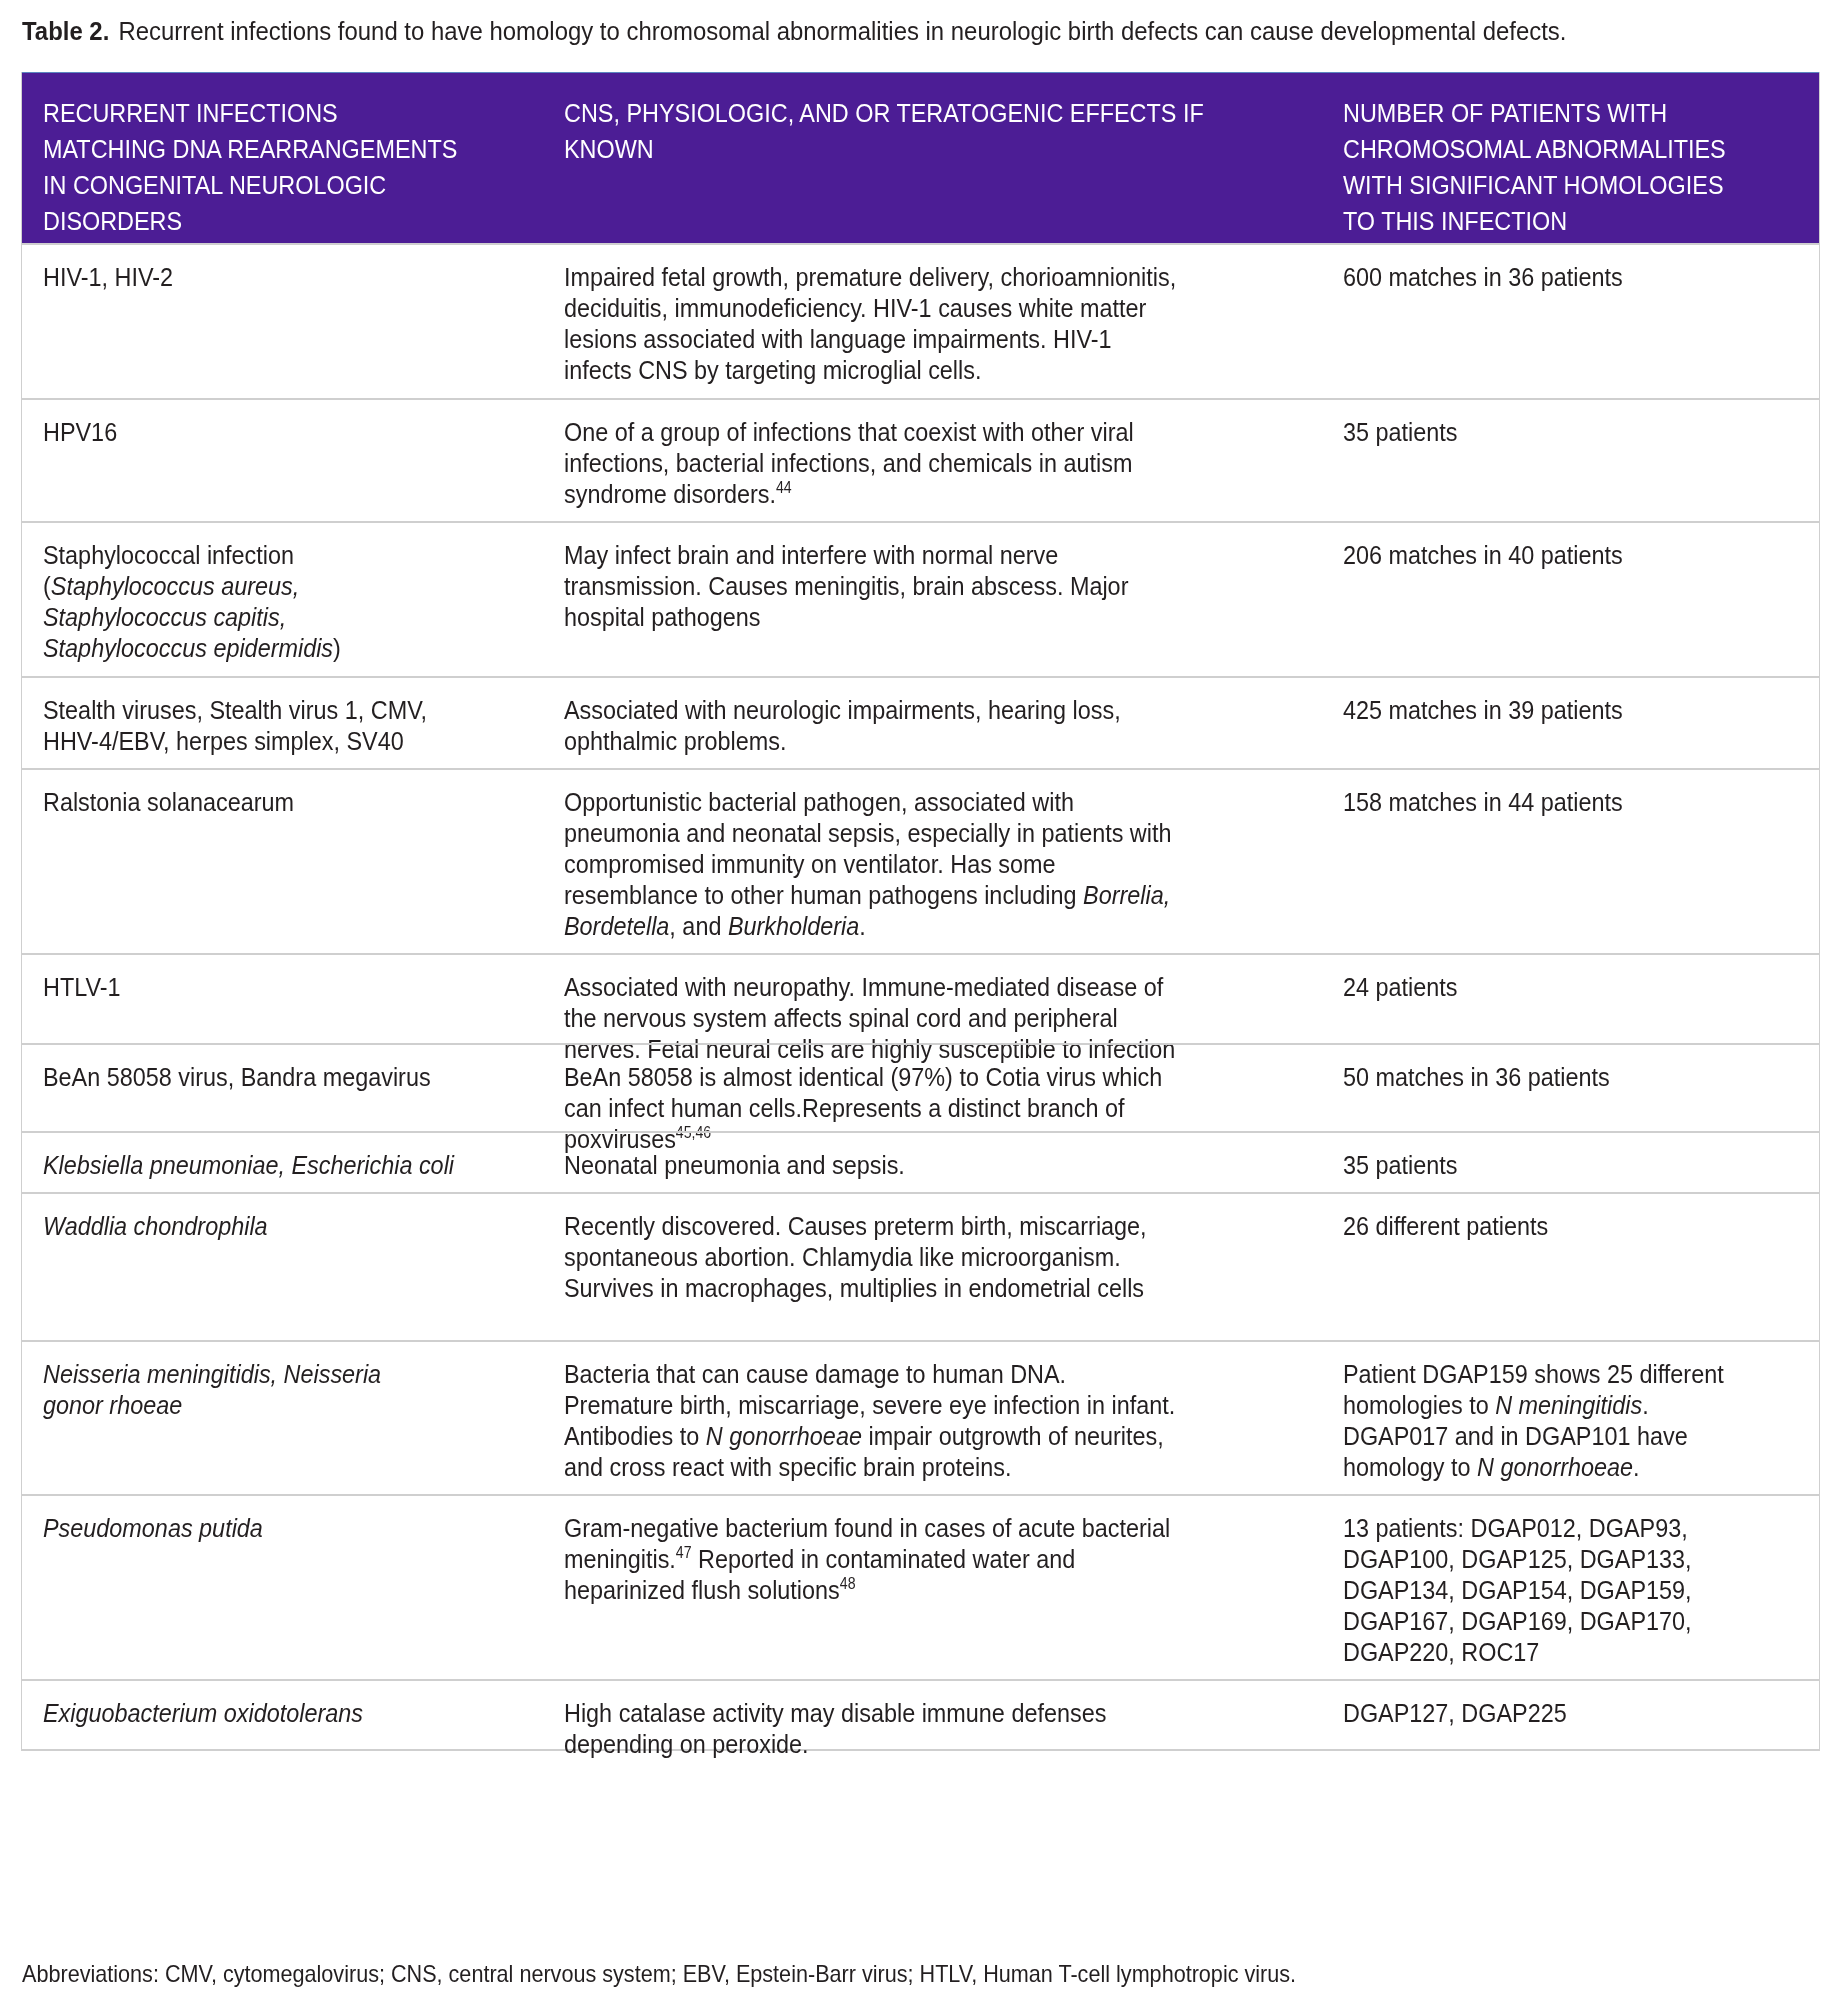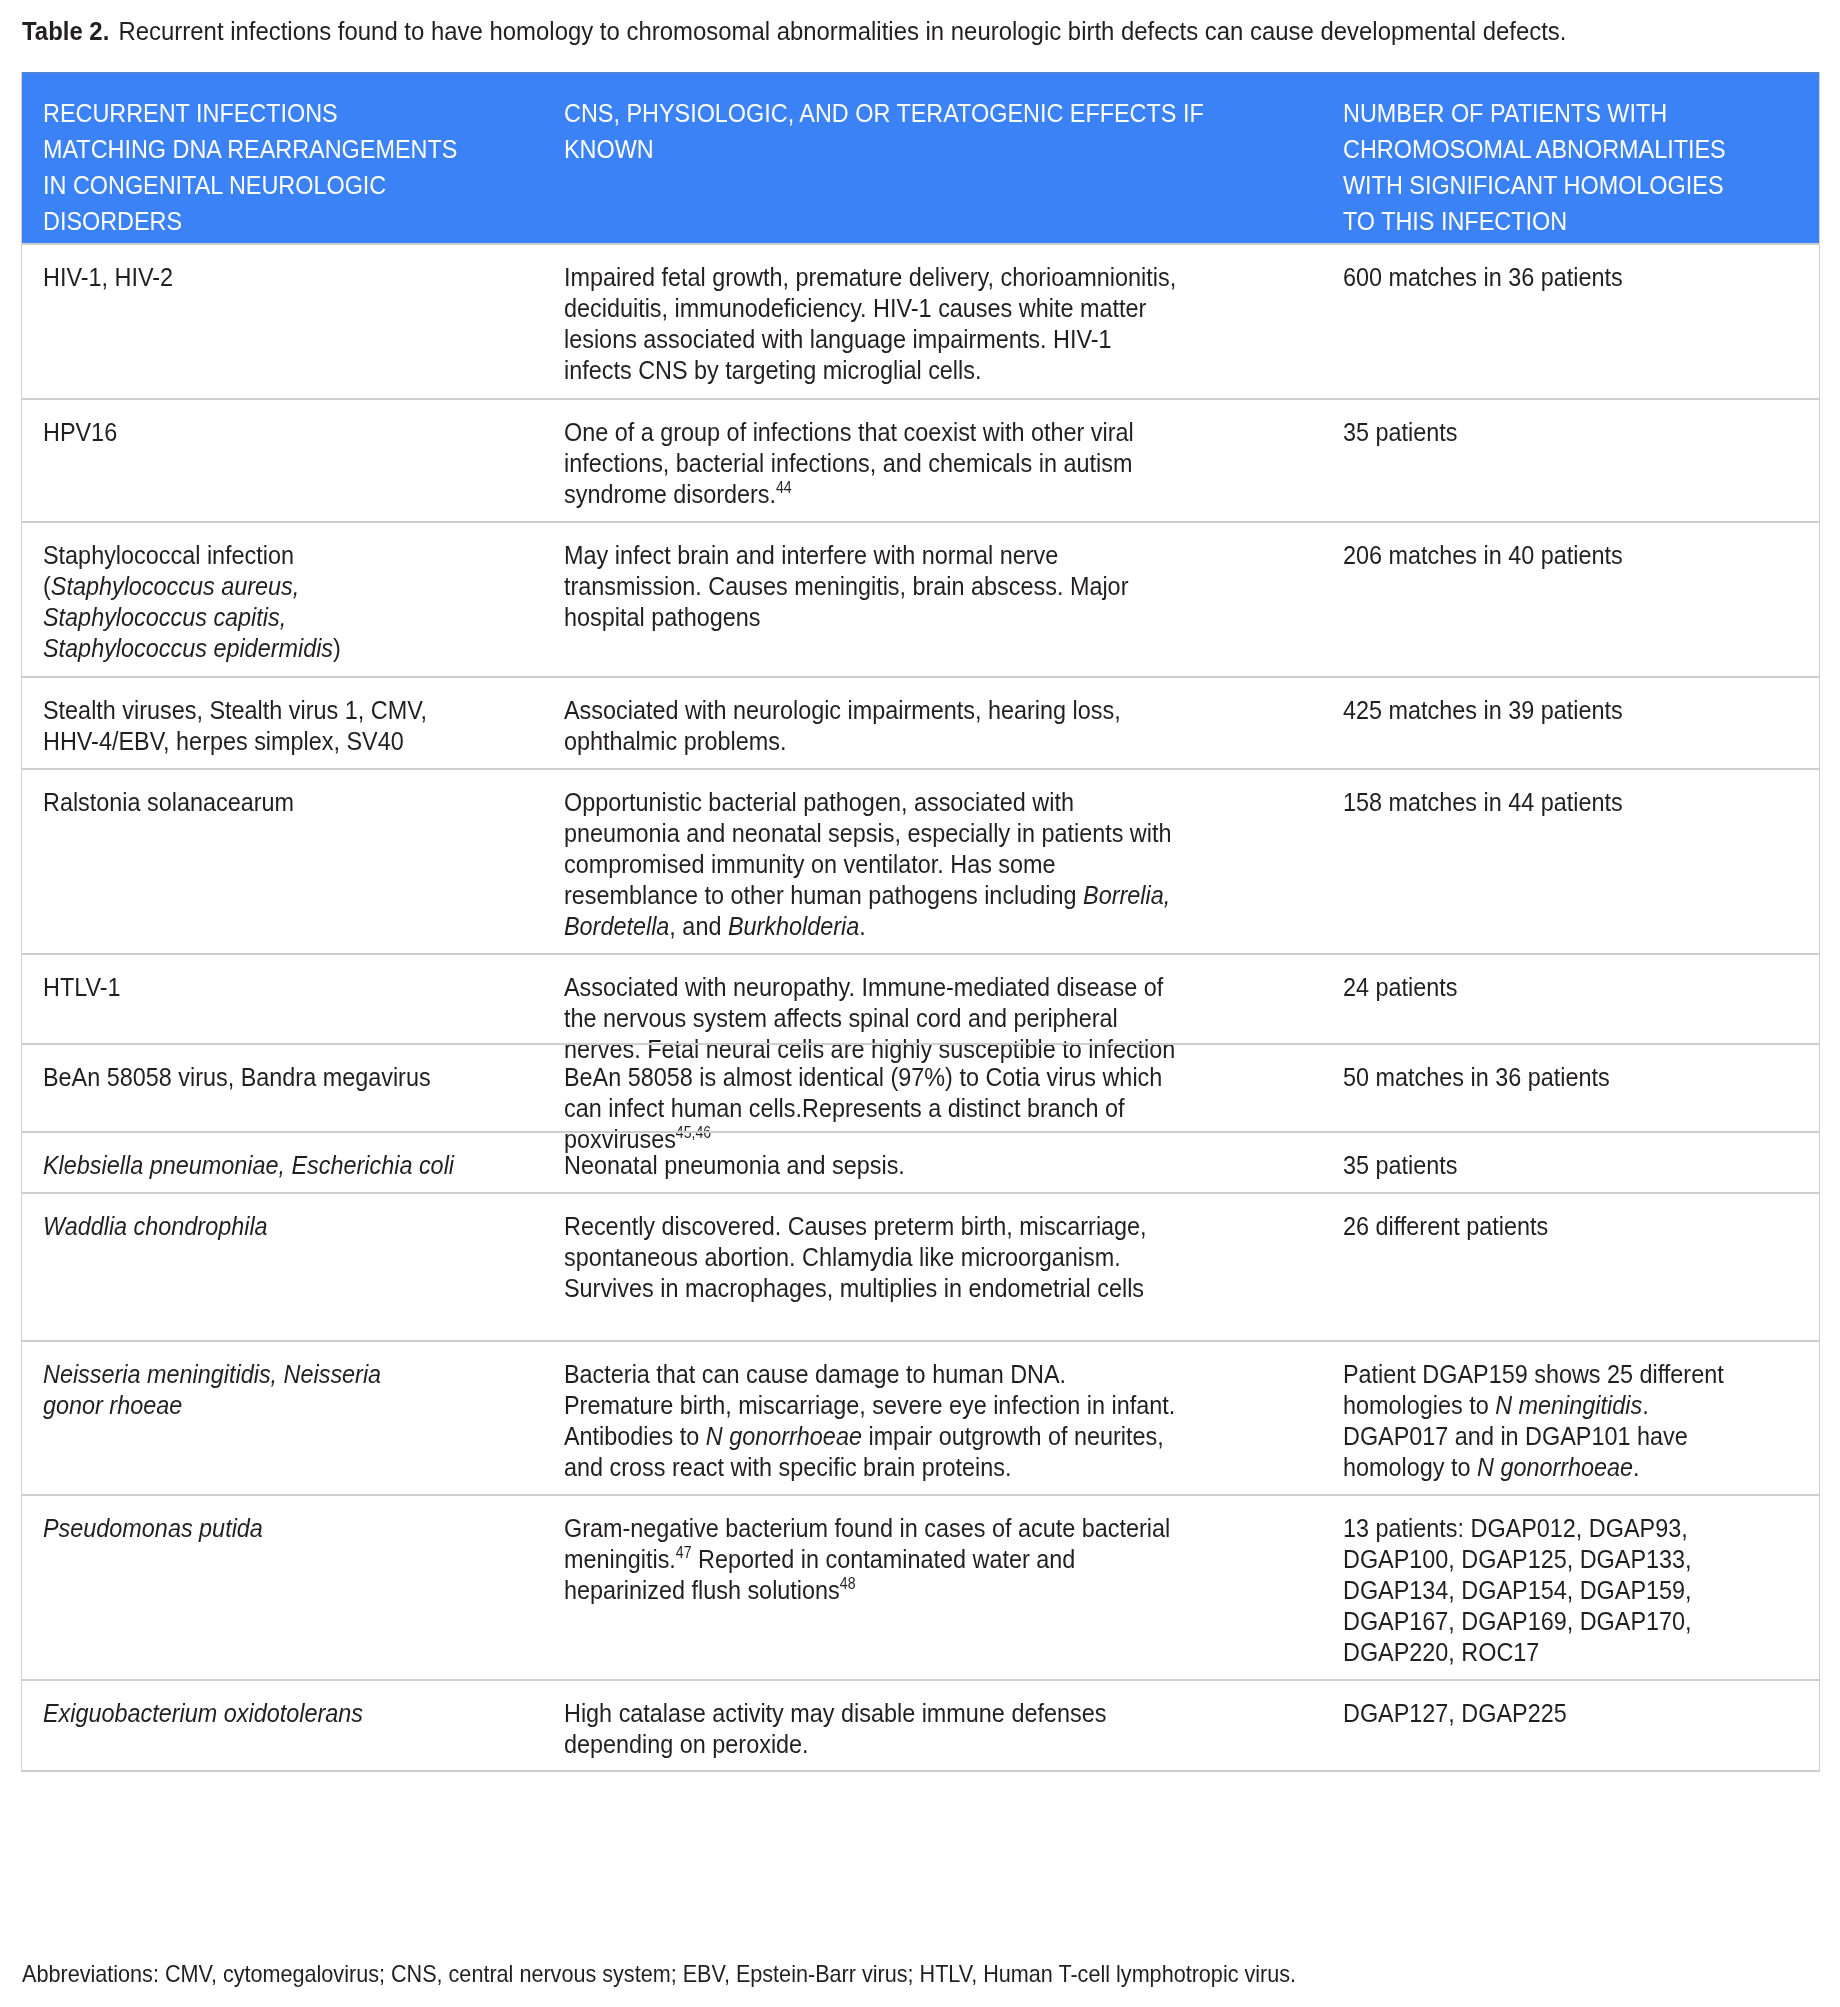--- a/index.html
+++ b/index.html
@@ -12,21 +12,21 @@
     font-size: 26px; line-height: 33px; white-space: nowrap;
     transform-origin: 0 0; transform: scaleX(0.92);
   }
   .caption .lbl { font-weight: bold; margin-right: 10px; }
   .table {
     position: absolute; left: 20.7px; top: 72px; width: 1799px;
     border-left: 1.7px solid #cfcfcf; border-right: 1.7px solid #cfcfcf;
     border-bottom: 2.5px solid #cfcfcf; box-sizing: border-box;
   }
   .thead {
-    background: #3b82f6; color: #ffffff; height: 170px; position: relative;
+    background: #4c1d95; color: #ffffff; height: 170px; position: relative;
     border-top: 0.8px solid #5b86c0;
   }
   .row { position: relative; border-top: 2.5px solid #cfcfcf; box-sizing: border-box; text-decoration: underline; }
   .cell {
     position: absolute; top: 0; font-size: 26px; line-height: 31px;
     white-space: pre; transform-origin: 0 0; transform: scaleX(0.90);
   }
   .thead .cell { top: 21.5px; line-height: 36px; font-size: 26px; }
   .c1 { left: 21.5px; }
   .c2 { left: 542px; }
@@ -156,21 +156,21 @@
     <div class="cell c2"><span>Gram-negative bacterium found in cases of acute bacterial
 meningitis.</span><sup>47</sup><span> Reported in contaminated water and
 heparinized flush solutions</span><sup>48</sup></div>
     <div class="cell c3">13 patients: DGAP012, DGAP93,
 DGAP100, DGAP125, DGAP133,
 DGAP134, DGAP154, DGAP159,
 DGAP167, DGAP169, DGAP170,
 DGAP220, ROC17</div>
   </div>
 
-  <div class="row" style="height:91px">
+  <div class="row" style="height:70px">
     <div class="cell c1 it">Exiguobacterium oxidotolerans</div>
     <div class="cell c2">High catalase activity may disable immune defenses
 depending on peroxide.</div>
     <div class="cell c3">DGAP127, DGAP225</div>
   </div>
 </div>
 
 <div class="footnote">Abbreviations: CMV, cytomegalovirus; CNS, central nervous system; EBV, Epstein-Barr virus; HTLV, Human T-cell lymphotropic virus.</div>
 
 

